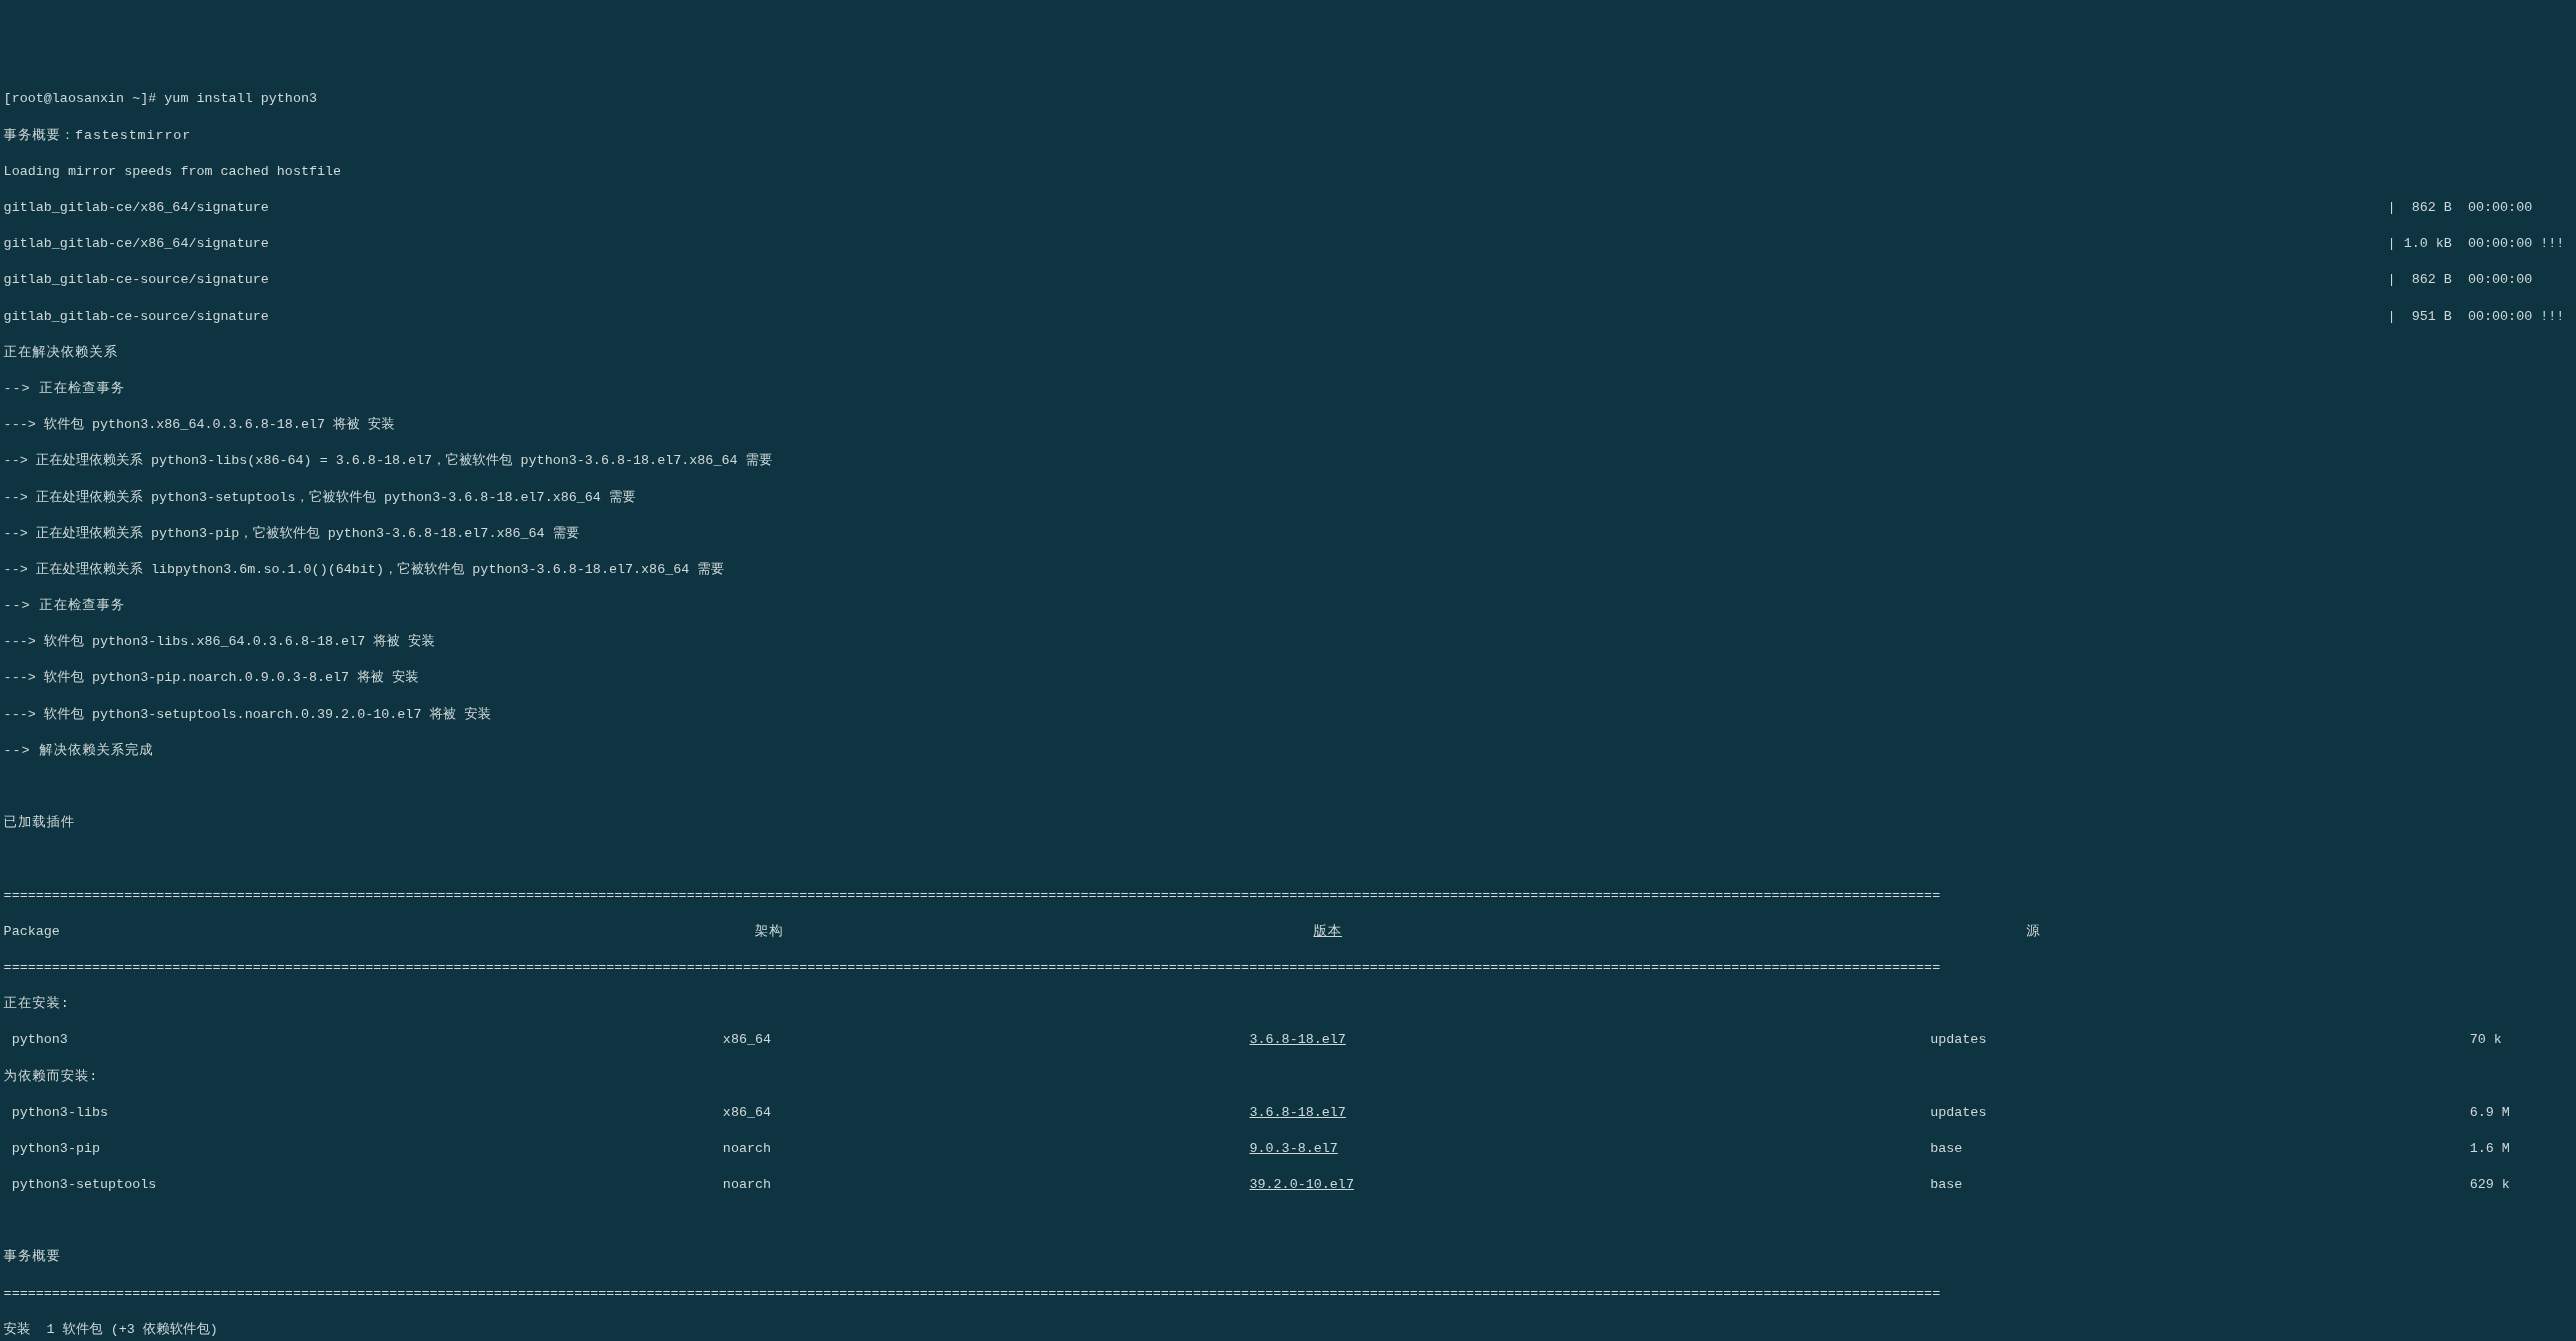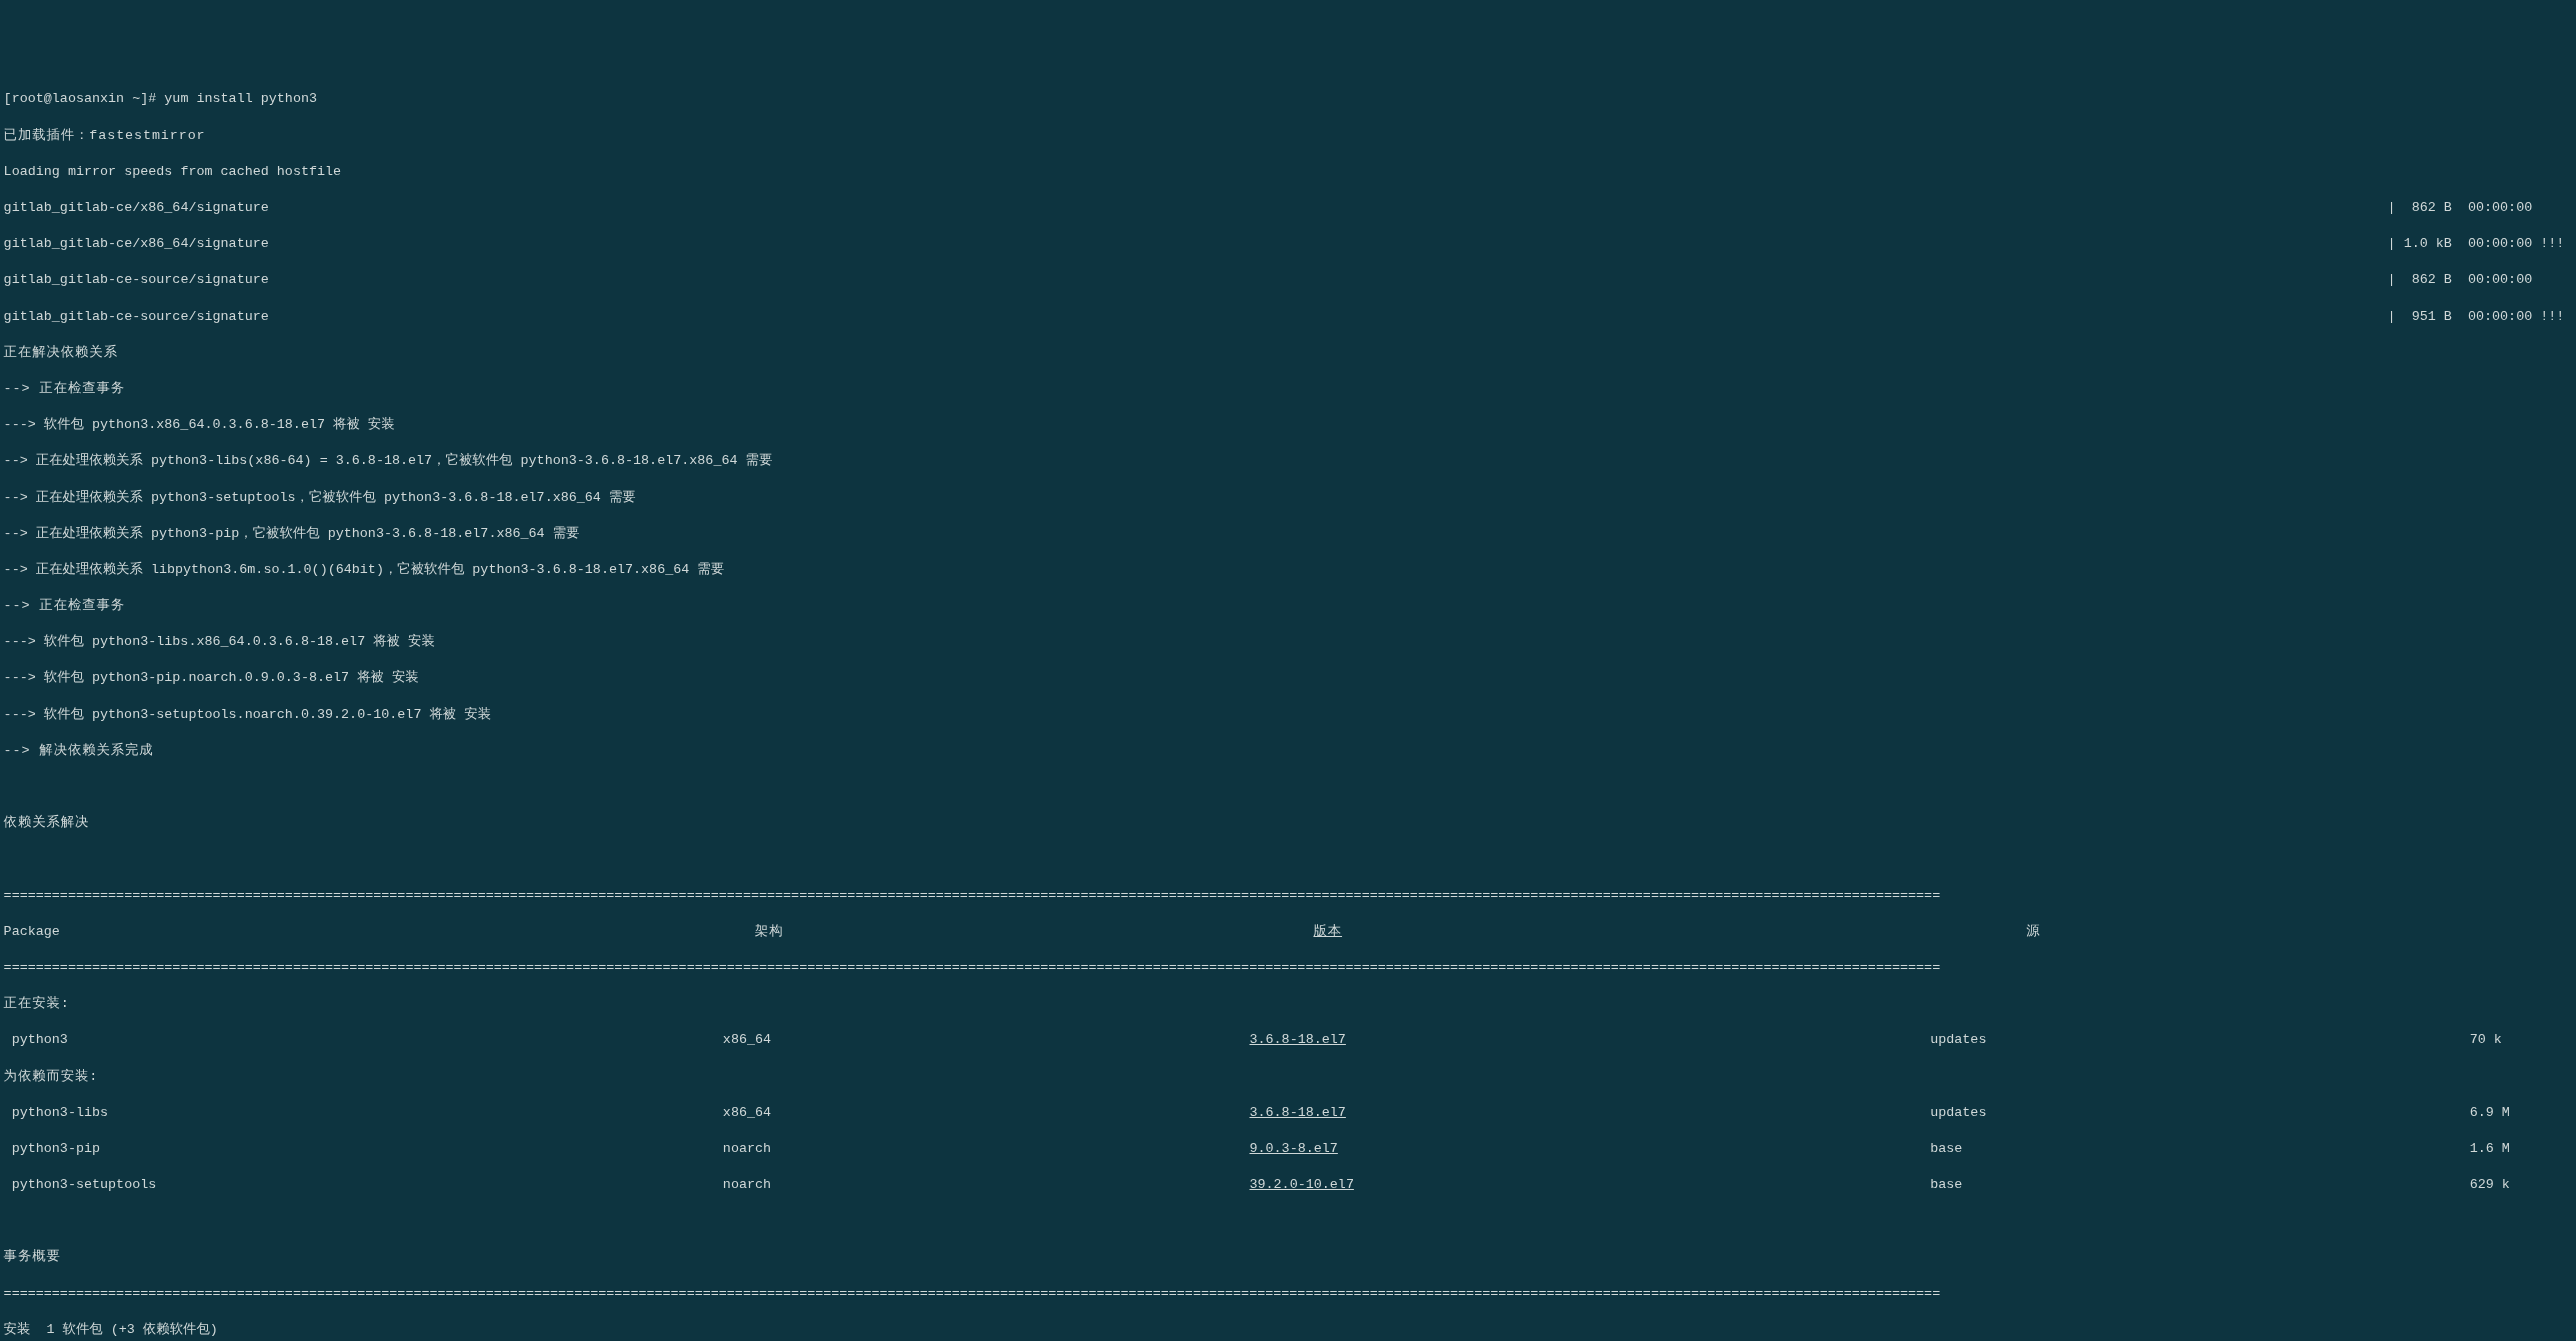--- a/index.html
+++ b/index.html
@@ -54,40 +54,40 @@
       letter-spacing: 0.9px;
     }
   </style>
 </head>
 <body>
 
 
 
 <div class="terminal">
 <span class="line">[root@laosanxin ~]# yum install python3</span>
-<span class="line letter-spaced">已加载插件：fastestmirror</span>
+<span class="line letter-spaced">事务概要：fastestmirror</span>
 <span class="line">Loading mirror speeds from cached hostfile</span>
 <div class="repo-line"><span class="repo-name">gitlab_gitlab-ce/x86_64/signature</span><span class="repo-status">|  862 B  00:00:00     </span></div>
 <div class="repo-line"><span class="repo-name">gitlab_gitlab-ce/x86_64/signature</span><span class="repo-status">| 1.0 kB  00:00:00 !!! </span></div>
 <div class="repo-line"><span class="repo-name">gitlab_gitlab-ce-source/signature</span><span class="repo-status">|  862 B  00:00:00     </span></div>
 <div class="repo-line"><span class="repo-name">gitlab_gitlab-ce-source/signature</span><span class="repo-status">|  951 B  00:00:00 !!! </span></div>
 <span class="line letter-spaced">正在解决依赖关系</span>
 <span class="line letter-spaced">--&gt; 正在检查事务</span>
 <span class="line">---&gt; 软件包 python3.x86_64.0.3.6.8-18.el7 将被 安装</span>
 <span class="line">--&gt; 正在处理依赖关系 python3-libs(x86-64) = 3.6.8-18.el7，它被软件包 python3-3.6.8-18.el7.x86_64 需要</span>
 <span class="line">--&gt; 正在处理依赖关系 python3-setuptools，它被软件包 python3-3.6.8-18.el7.x86_64 需要</span>
 <span class="line">--&gt; 正在处理依赖关系 python3-pip，它被软件包 python3-3.6.8-18.el7.x86_64 需要</span>
 <span class="line">--&gt; 正在处理依赖关系 libpython3.6m.so.1.0()(64bit)，它被软件包 python3-3.6.8-18.el7.x86_64 需要</span>
 <span class="line letter-spaced">--&gt; 正在检查事务</span>
 <span class="line">---&gt; 软件包 python3-libs.x86_64.0.3.6.8-18.el7 将被 安装</span>
 <span class="line">---&gt; 软件包 python3-pip.noarch.0.9.0.3-8.el7 将被 安装</span>
 <span class="line">---&gt; 软件包 python3-setuptools.noarch.0.39.2.0-10.el7 将被 安装</span>
 <span class="line letter-spaced">--&gt; 解决依赖关系完成</span>
 <span class="line"> </span>
-<span class="line letter-spaced">依赖关系解决</span>
+<span class="line letter-spaced">已加载插件</span>
 <span class="line"> </span>
 <div class="divider">=================================================================================================================================================================================================================================================</div>
 <div class="table-header">
 <span class="col-package">Package</span><span class="col-arch letter-spaced">架构</span><span class="col-version letter-spaced">版本</span><span class="col-repo letter-spaced">源</span><span class="col-size letter-spaced">大小</span>
 </div>
 <div class="divider">=================================================================================================================================================================================================================================================</div>
 <span class="line letter-spaced">正在安装:</span>
 <div class="table-row">
 <span class="col-package"> python3</span><span class="col-arch">x86_64</span><span class="col-version">3.6.8-18.el7</span><span class="col-repo">updates</span><span class="col-size">70 k</span>
 </div>

